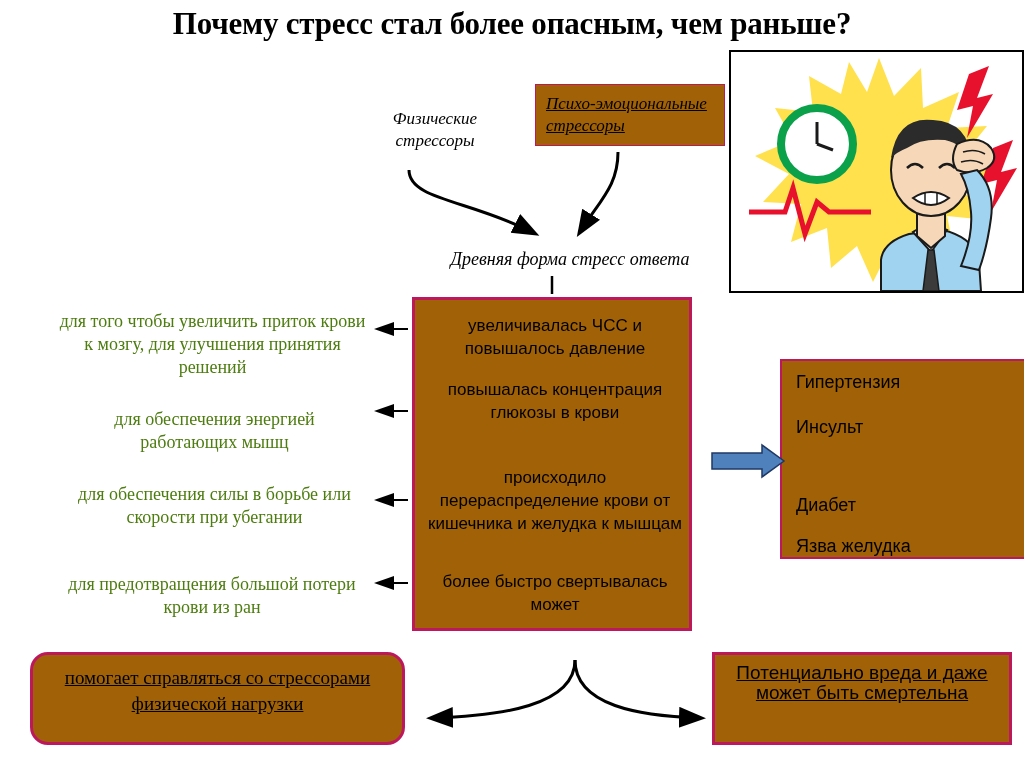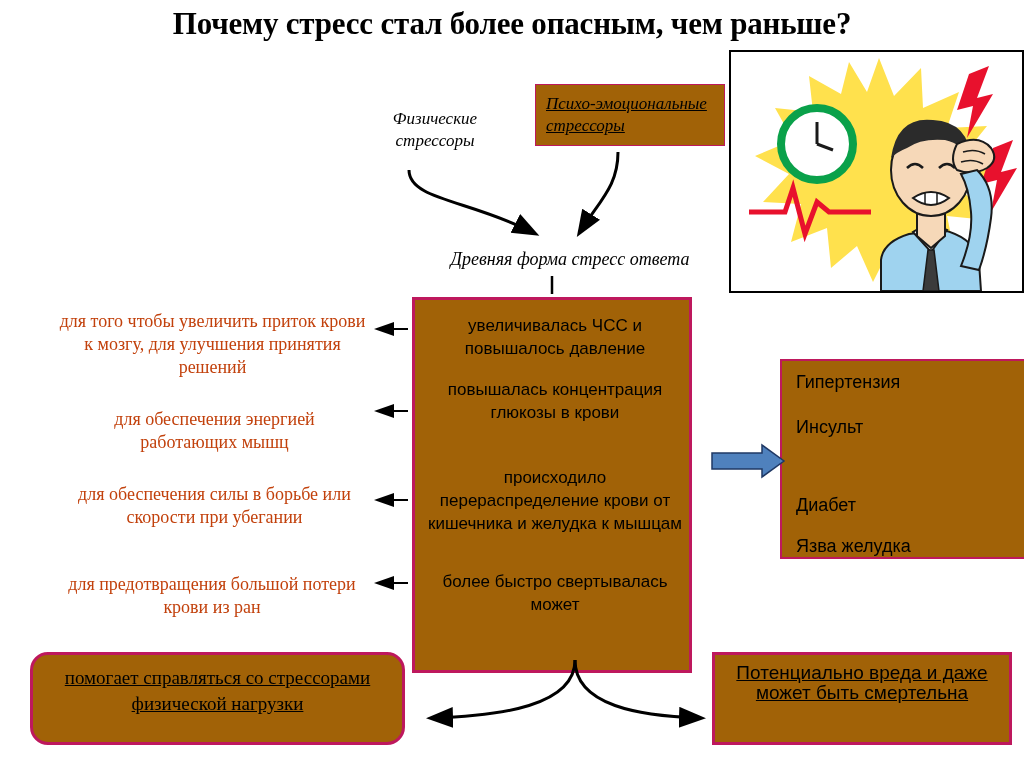--- a/index.html
+++ b/index.html
@@ -78,21 +78,21 @@
     left: 380px;
     top: 248px;
     width: 380px;
     font-size: 18px;
   }
   
   #central-box {
     left: 412px;
     top: 297px;
     width: 280px;
-    height: 376px;
+    height: 334px;
     border-width: 3px;
   }
   #central-box .item {
     position: absolute;
     left: 8px;
     width: 264px;
     font-family: "Liberation Sans", sans-serif;
     font-style: normal;
     font-size: 17px;
     line-height: 23px;
@@ -115,21 +115,21 @@
     line-height: 24px;
     text-align: left;
   }
   
   .reason {
     position: absolute;
     font-family: "Liberation Serif", serif;
     font-size: 18px;
     line-height: 23px;
     text-align: center;
-    color: #c2410c;
+    color: #4d7c0f;
   }
   
   #bottom-left-box {
     left: 30px;
     top: 652px;
     width: 375px;
     height: 93px;
     border-width: 3px;
     border-radius: 18px;
   }

